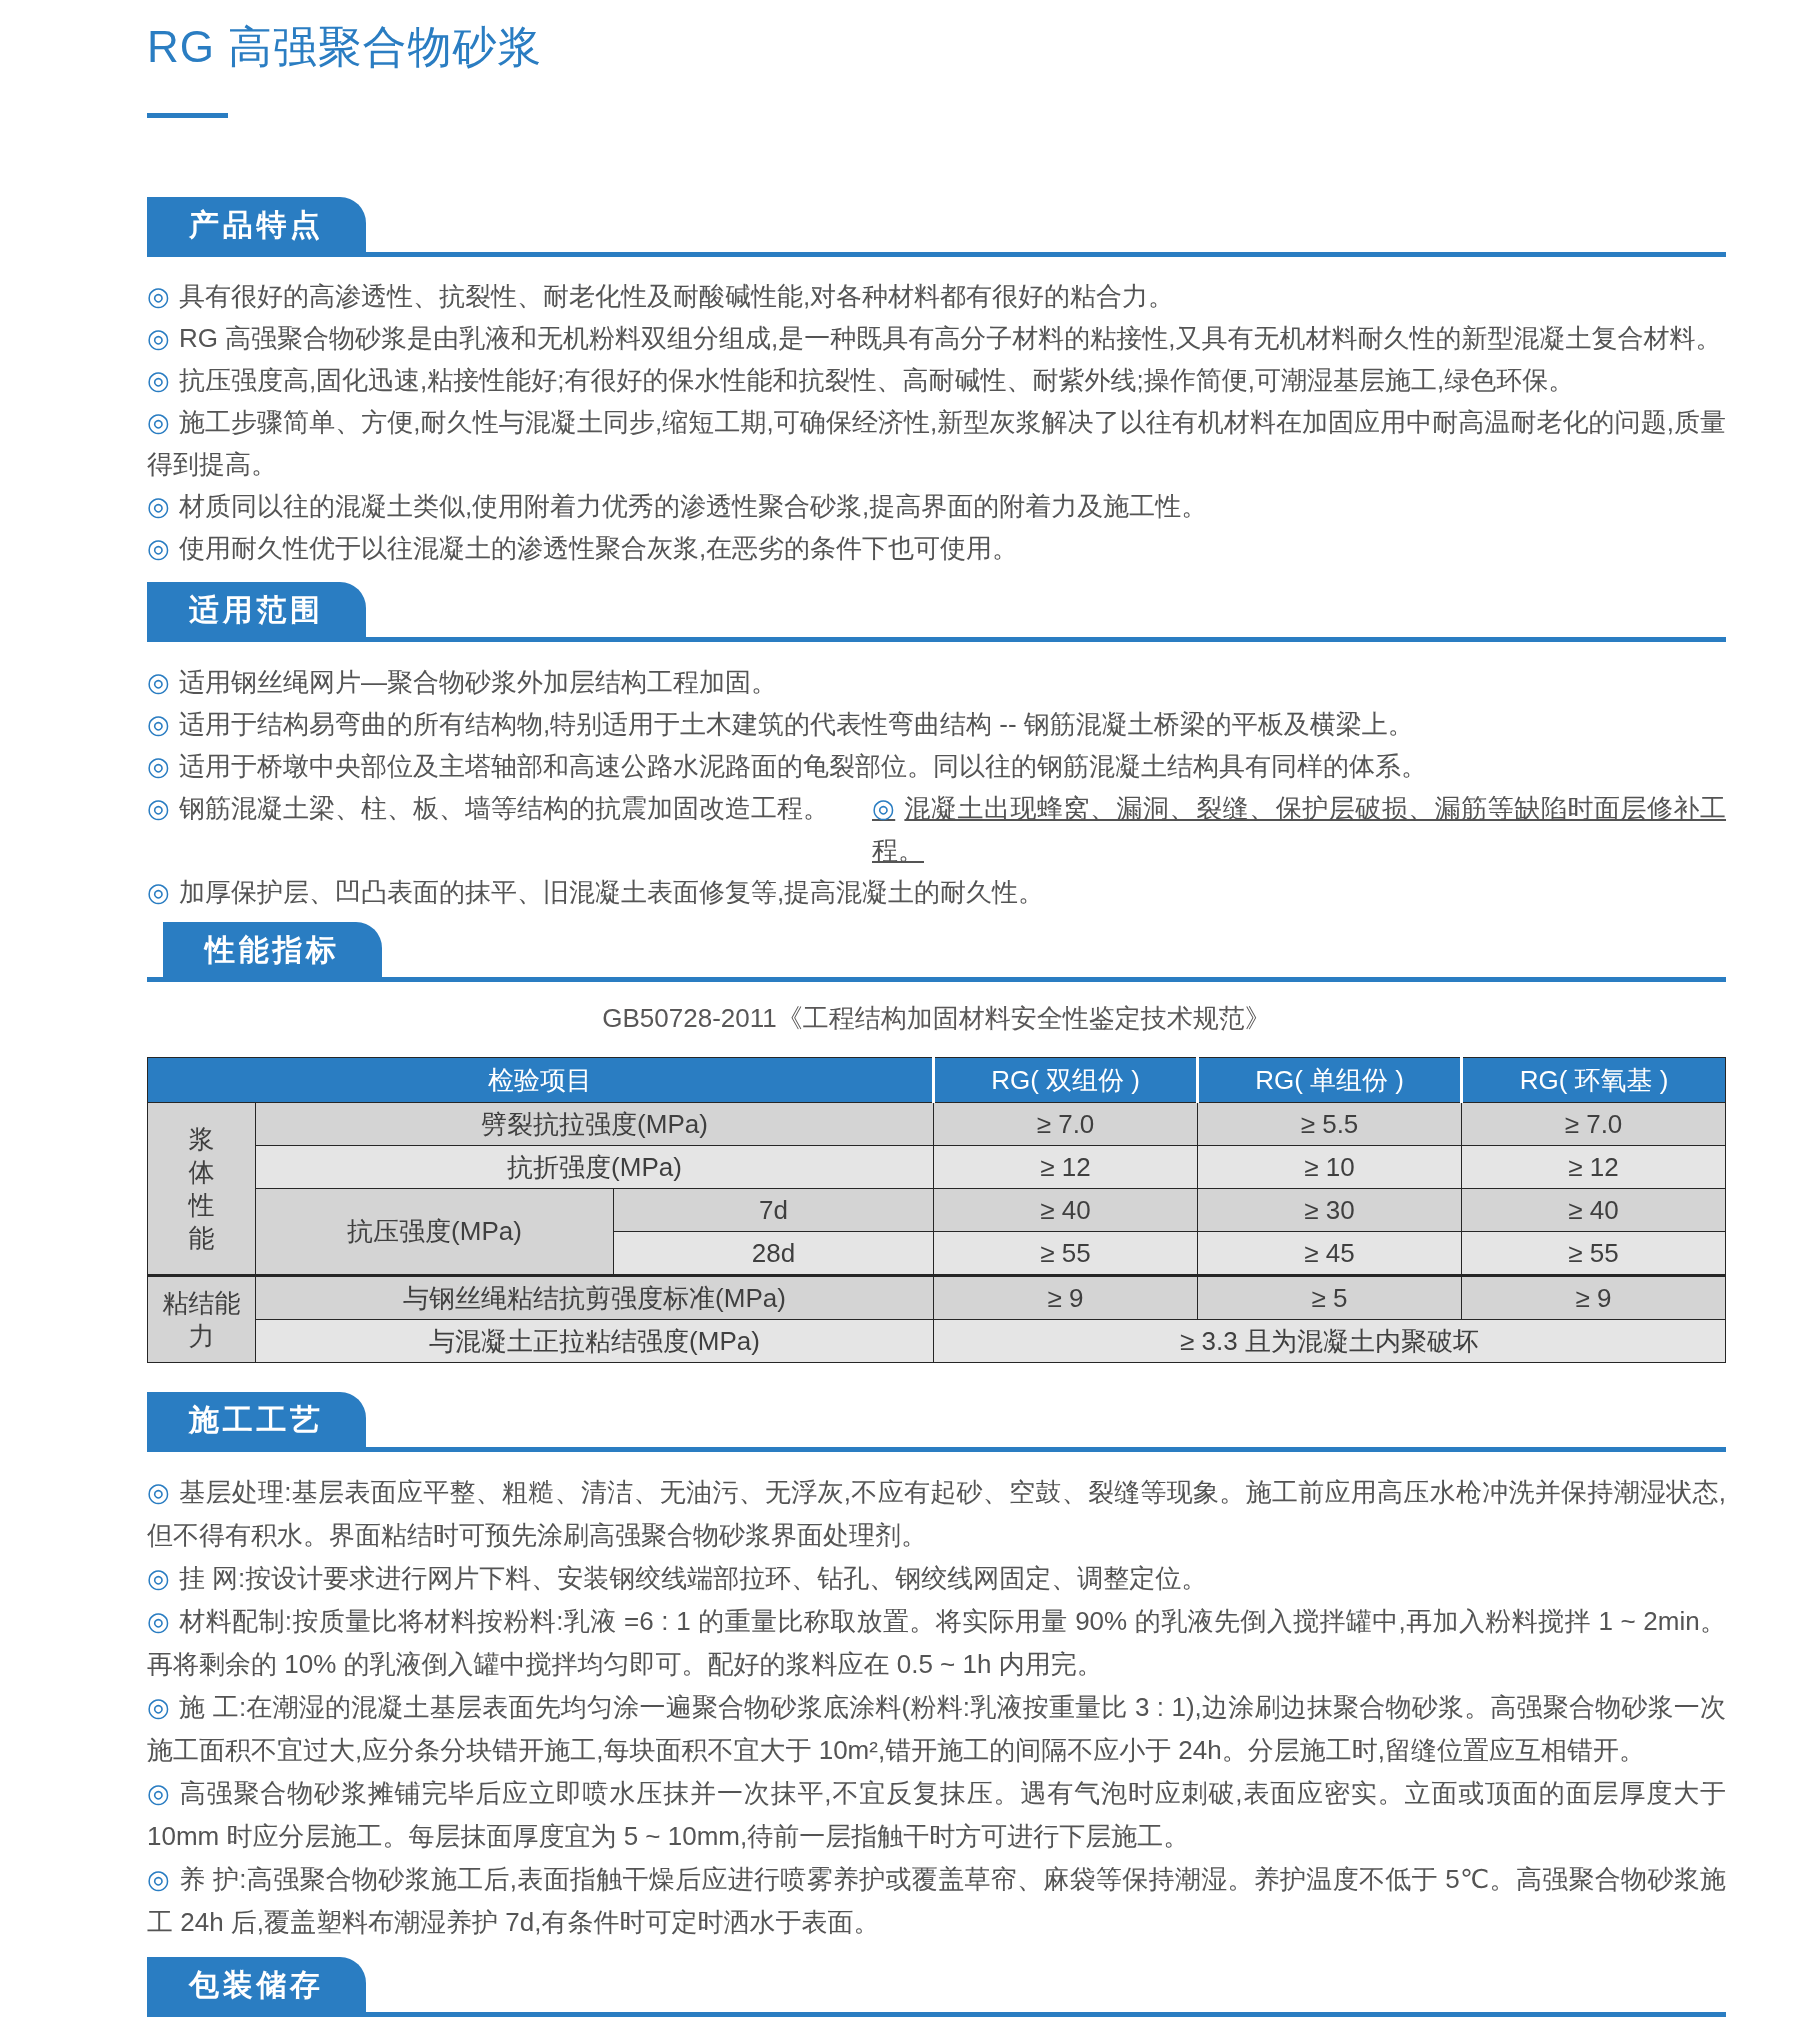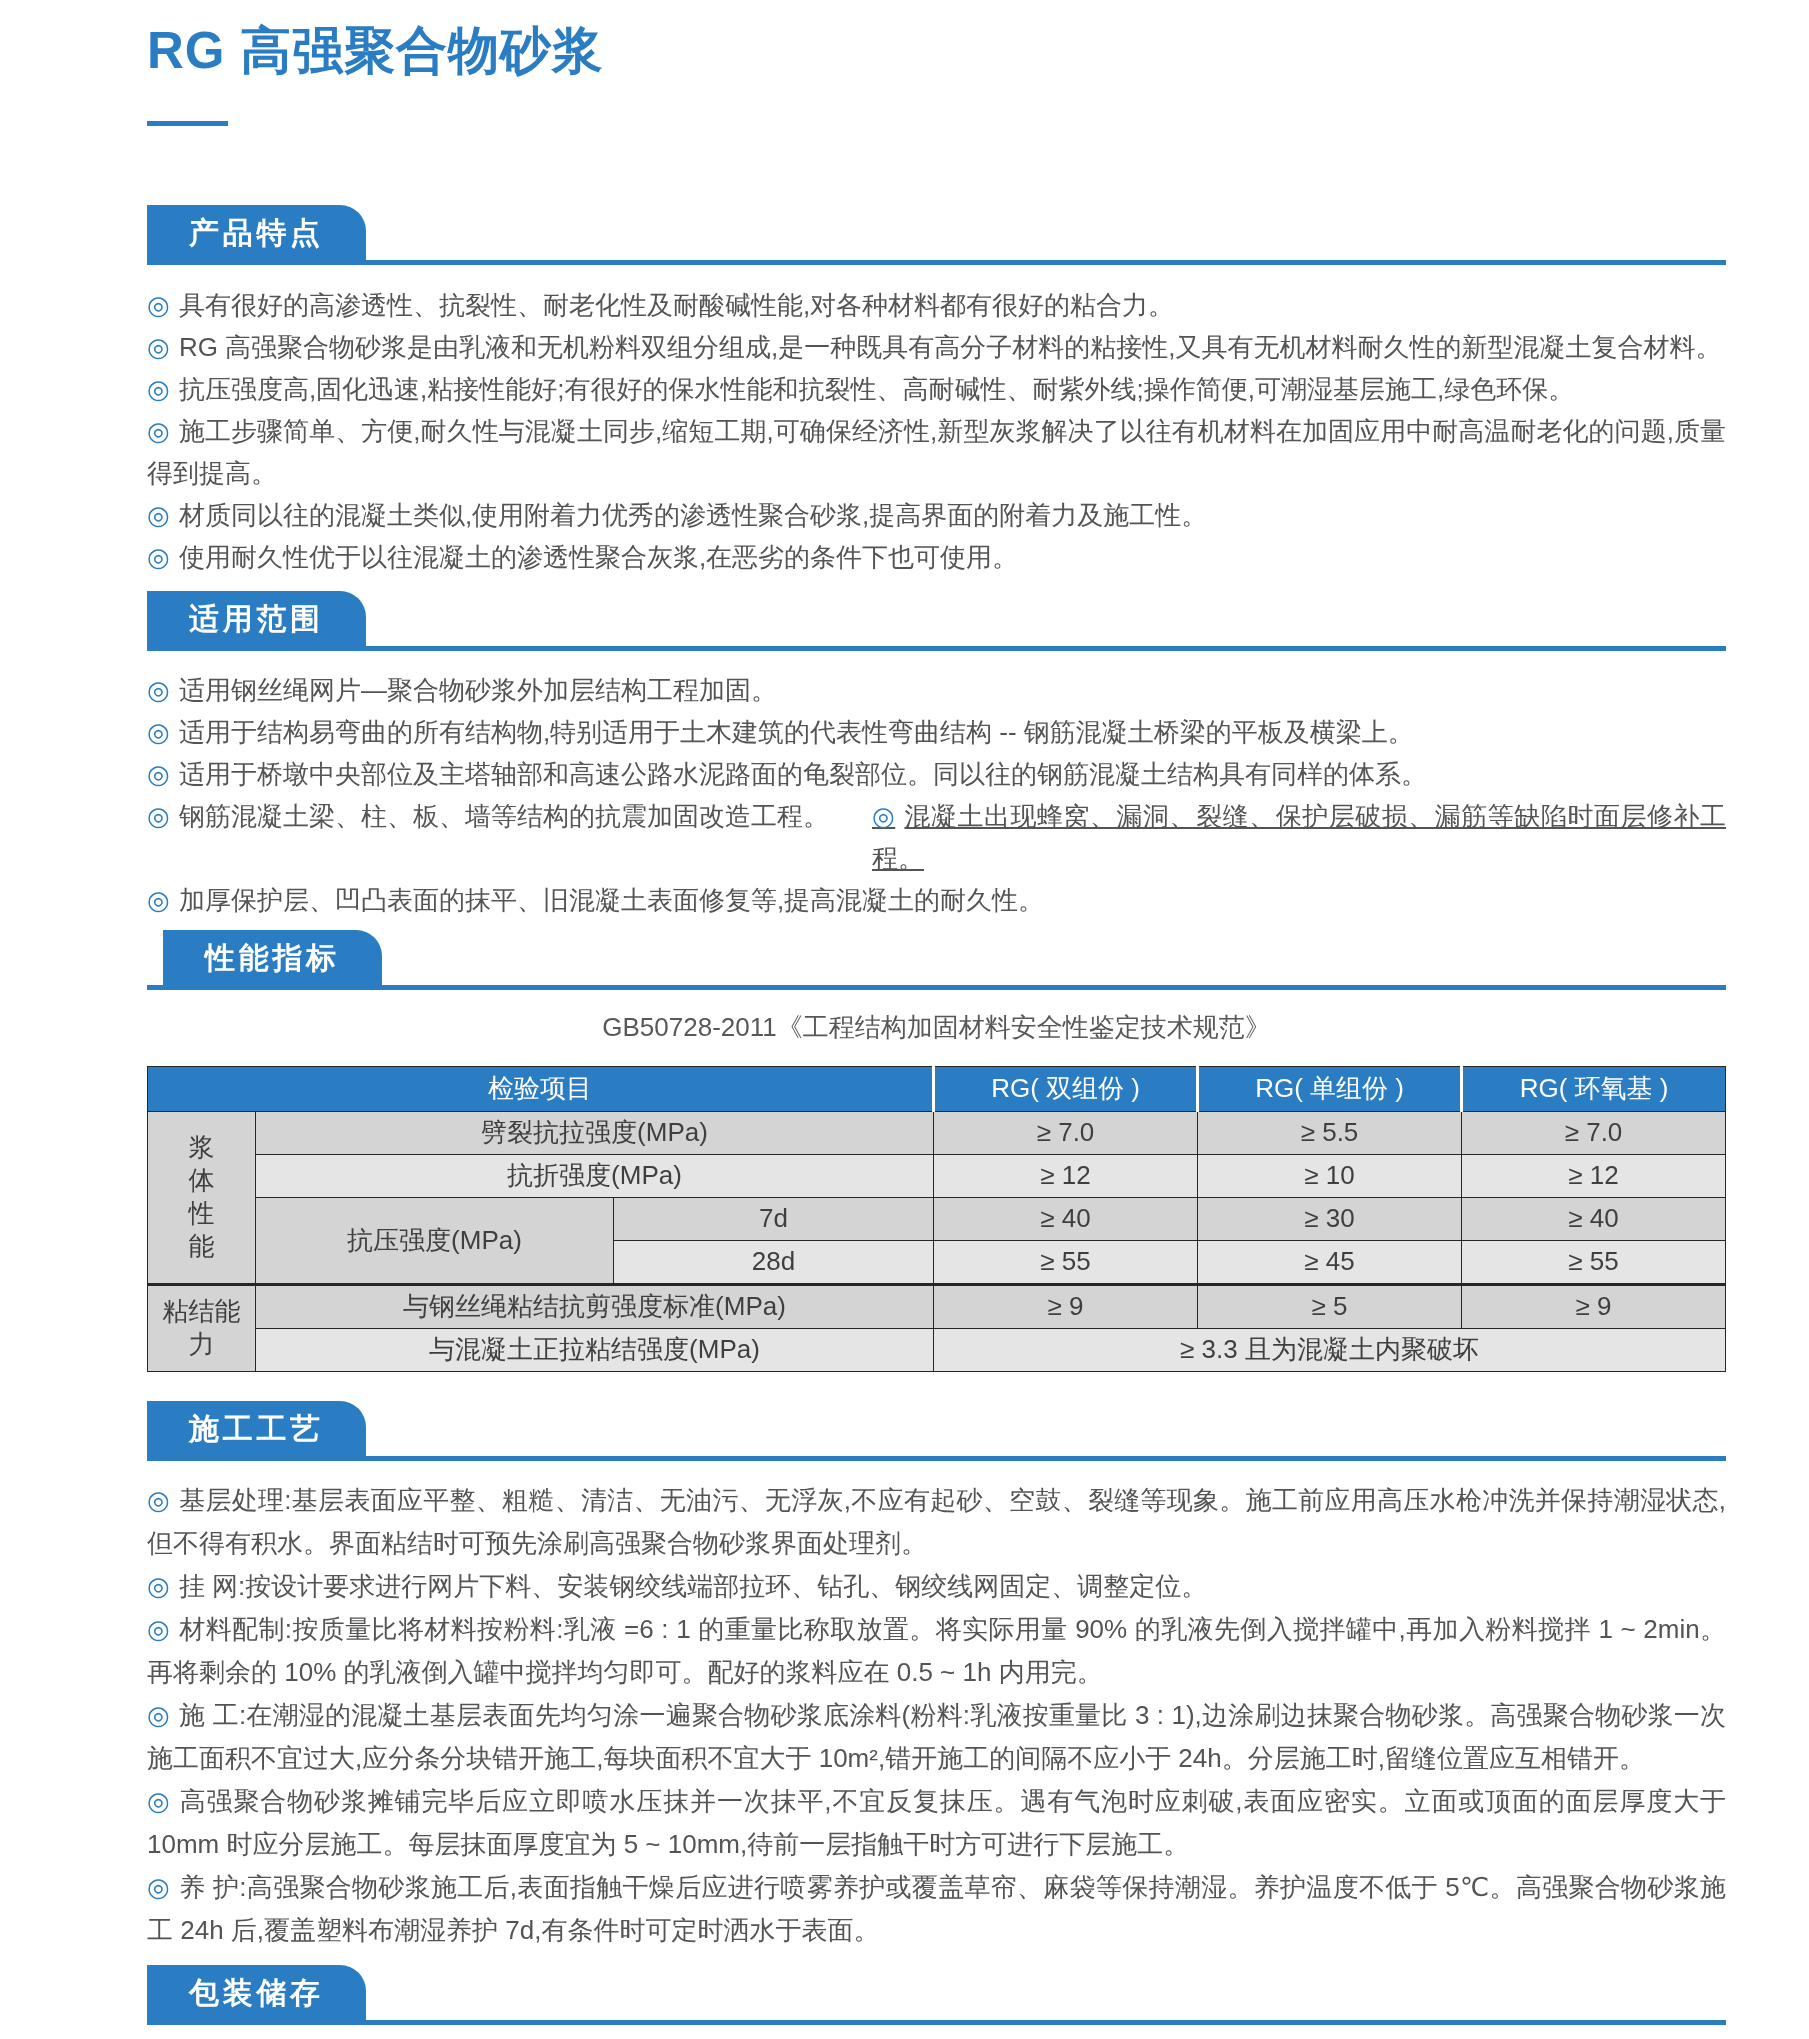--- a/index.html
+++ b/index.html
@@ -4,21 +4,21 @@
 <style>
   html,body{margin:0;padding:0;}
   body{
     width:1809px;height:2040px;overflow:hidden;background:#ffffff;
     font-family:"Liberation Sans","DejaVu Sans",sans-serif;
     color:#545454;-webkit-font-smoothing:antialiased;
   }
   .page{box-sizing:border-box;width:1809px;height:2040px;padding:22px 83px 9.2px 147px;}
 
   
-  .doc-title{margin:0;font-size:51px;line-height:1.15;font-weight:bold;color:#2a7dc2;letter-spacing:0.9px;}
+  .doc-title{margin:0;font-size:44px;line-height:1.15;font-weight:normal;color:#2a7dc2;letter-spacing:0.9px;}
   .title-bar{width:81px;height:5.5px;background:#2a7dc2;margin-top:40px;}
 
   
   .sec-header{border-bottom:5.5px solid #2a7dc2;line-height:0;}
   .sec-tab{
     display:inline-block;background:#2a7dc2;color:#ffffff;
     font-size:30px;font-weight:bold;line-height:55px;height:55px;
     padding:0 42px;border-radius:0 26px 0 0;letter-spacing:3.7px;
     vertical-align:bottom;
   }

